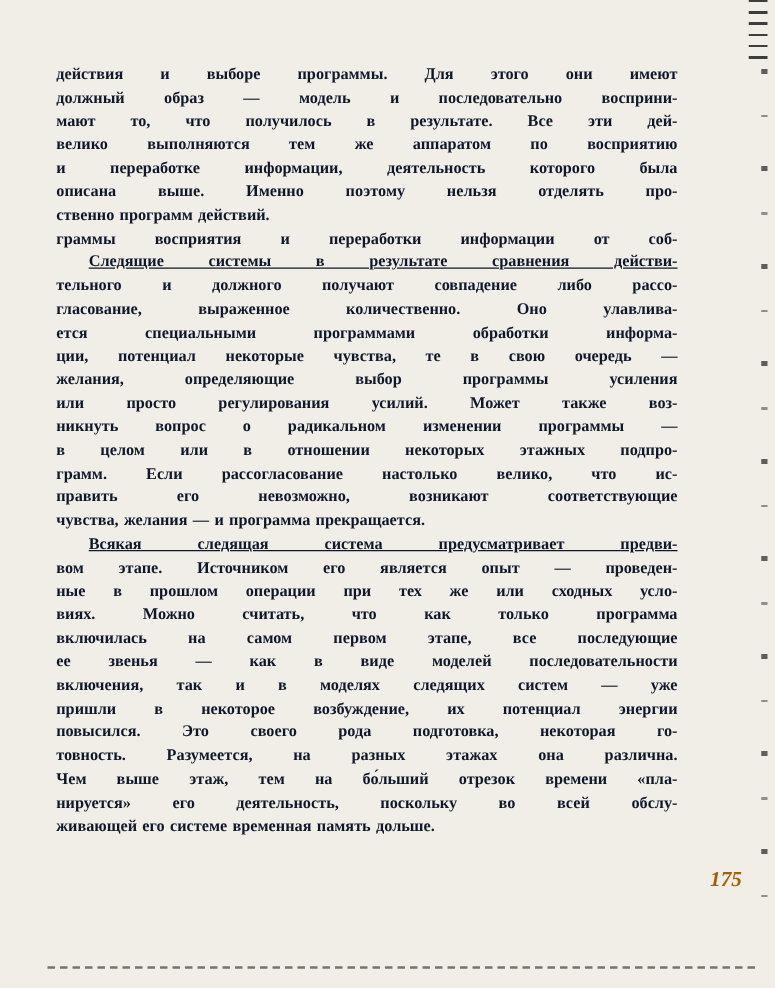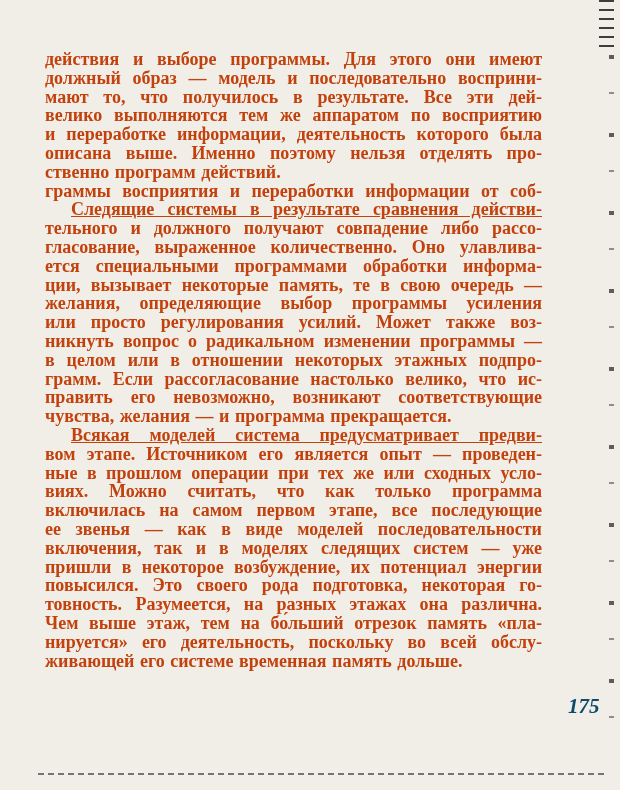--- a/index.html
+++ b/index.html
@@ -13,46 +13,46 @@
     height: 790px;
     background: #f1eee8;
     overflow: hidden;
     font-family: "Liberation Serif", "DejaVu Serif", serif;
   }
   .text-block {
     position: absolute;
     left: 45px;
     top: 50px;
     width: 497px;
-    color: #c2410c;
+    color: #0f172a;
     font-weight: bold;
-    font-size: 18px;
+    font-size: 13px;
     line-height: 18.8px;
     word-spacing: 1px;
   }
   .line {
     text-align: justify;
     text-align-last: justify;
     white-space: normal;
   }
   .line.para-end {
     text-align-last: left;
   }
   .line.indent {
     text-indent: 26px;
     text-decoration: underline;
   }
   .page-number {
     position: absolute;
     left: 568px;
     top: 694px;
-    color: #0c4a6e;
+    color: #a16207;
     font-weight: bold;
     font-style: italic;
-    font-size: 21px;
+    font-size: 17px;
   }
   
   .artifact-top-right {
     position: absolute;
     left: 599px;
     top: 0;
     width: 15px;
     height: 48px;
     background: repeating-linear-gradient(
       to bottom,
@@ -94,39 +94,39 @@
     <div class="line">мают то, что получилось в результате. Все эти дей-</div>
     <div class="line">велико выполняются тем же аппаратом по восприятию</div>
     <div class="line">и переработке информации, деятельность которого была</div>
     <div class="line">описана выше. Именно поэтому нельзя отделять про-</div>
     <div class="line para-end">ственно программ действий.</div>
     <div class="line">граммы восприятия и переработки информации от соб-</div>
     <div class="line indent">Следящие системы в результате сравнения действи-</div>
     <div class="line">тельного и должного получают совпадение либо рассо-</div>
     <div class="line">гласование, выраженное количественно. Оно улавлива-</div>
     <div class="line">ется специальными программами обработки информа-</div>
-    <div class="line">ции, вызывает некоторые память, те в свою очередь —</div>
+    <div class="line">ции, потенциал некоторые чувства, те в свою очередь —</div>
     <div class="line">желания, определяющие выбор программы усиления</div>
     <div class="line">или просто регулирования усилий. Может также воз-</div>
     <div class="line">никнуть вопрос о радикальном изменении программы —</div>
     <div class="line">в целом или в отношении некоторых этажных подпро-</div>
     <div class="line">грамм. Если рассогласование настолько велико, что ис-</div>
     <div class="line">править его невозможно, возникают соответствующие</div>
     <div class="line para-end">чувства, желания — и программа прекращается.</div>
-    <div class="line indent">Всякая моделей система предусматривает предви-</div>
+    <div class="line indent">Всякая следящая система предусматривает предви-</div>
     <div class="line">вом этапе. Источником его является опыт — проведен-</div>
     <div class="line">ные в прошлом операции при тех же или сходных усло-</div>
     <div class="line">виях. Можно считать, что как только программа</div>
     <div class="line">включилась на самом первом этапе, все последующие</div>
     <div class="line">ее звенья — как в виде моделей последовательности</div>
     <div class="line">включения, так и в моделях следящих систем — уже</div>
     <div class="line">пришли в некоторое возбуждение, их потенциал энергии</div>
     <div class="line">повысился. Это своего рода подготовка, некоторая го-</div>
     <div class="line">товность. Разумеется, на разных этажах она различна.</div>
-    <div class="line">Чем выше этаж, тем на бо́льший отрезок память «пла-</div>
+    <div class="line">Чем выше этаж, тем на бо́льший отрезок времени «пла-</div>
     <div class="line">нируется» его деятельность, поскольку во всей обслу-</div>
     <div class="line para-end">живающей его системе временная память дольше.</div>
   </div>
 
   <div class="page-number">175</div>
 
   <div class="artifact-top-right"></div>
   <div class="artifact-right-edge"></div>
   <div class="artifact-bottom-line"></div>
 

